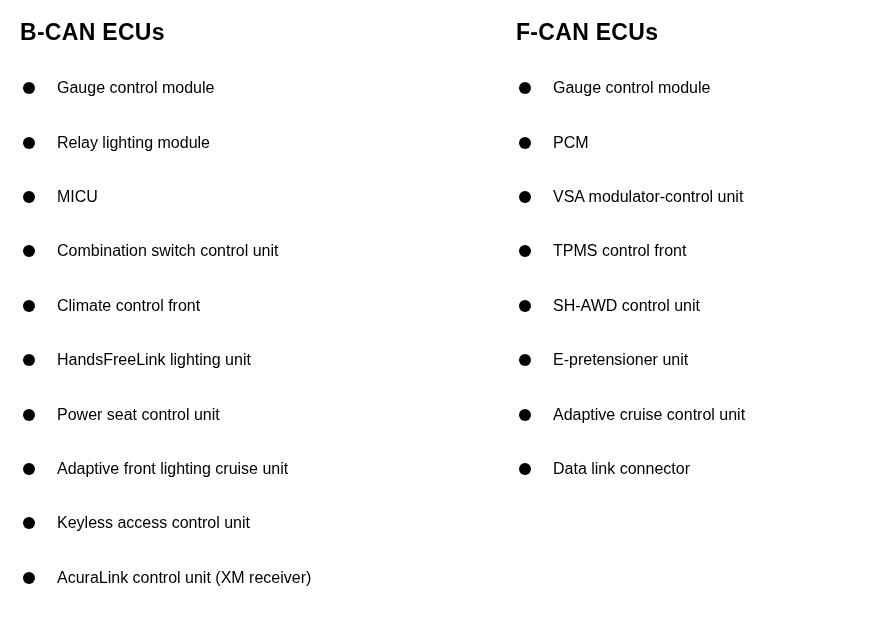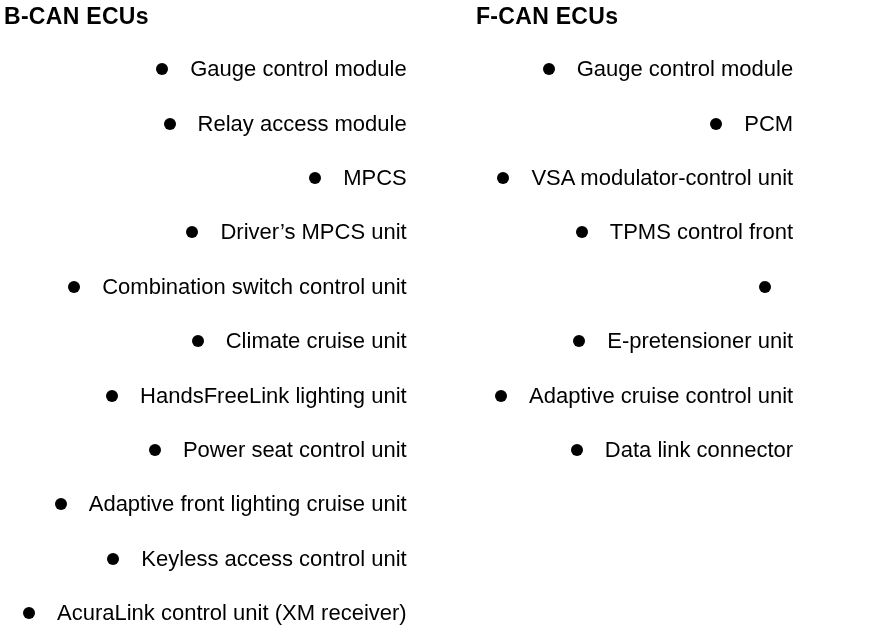--- a/index.html
+++ b/index.html
@@ -13,42 +13,41 @@
     color: #000000;
     font-family: "Liberation Sans", sans-serif;
     position: relative;
     overflow: hidden;
   }
   .column {
     position: absolute;
     top: 0;
   }
   .col-left  { left: 4px; }
-  .col-right { left: 476px; }
+  .col-right { left: 500px; }
   .col-header {
-    margin: 0;
+    margin: 16px;
     padding-top: 3px;
     font-size: 23px;
     font-weight: bold;
     line-height: 26px;
     letter-spacing: 0.3px;
     white-space: nowrap;
   }
   ul.ecu-list {
     list-style: none;
     margin: 13px 0 0 0;
     padding: 0;
   }
   ul.ecu-list li {
     height: 54.4px;
     display: flex;
     align-items: center;
-    font-size: 22px;
+    font-size: 16px;
     white-space: nowrap;
-    justify-content: flex-end;
   }
   .bullet {
     flex: 0 0 12px;
     width: 12px;
     height: 12px;
     border-radius: 50%;
     background: #000000;
     margin-left: 19px;
     margin-right: 22px;
   }
@@ -58,37 +57,33 @@
 
 <div class="column col-left">
   <h2 class="col-header">B-CAN ECUs</h2>
   <ul class="ecu-list">
     <li>
         <span class="bullet"></span>
         <span>Gauge control module</span>
       </li>
     <li>
         <span class="bullet"></span>
-        <span>Relay access module</span>
+        <span>Relay lighting module</span>
       </li>
     <li>
         <span class="bullet"></span>
-        <span>MPCS</span>
-      </li>
-    <li>
-        <span class="bullet"></span>
-        <span>Driver’s MPCS unit</span>
+        <span>MICU</span>
       </li>
     <li>
         <span class="bullet"></span>
         <span>Combination switch control unit</span>
       </li>
     <li>
         <span class="bullet"></span>
-        <span>Climate cruise unit</span>
+        <span>Climate control front</span>
       </li>
     <li>
         <span class="bullet"></span>
         <span>HandsFreeLink lighting unit</span>
       </li>
     <li>
         <span class="bullet"></span>
         <span>Power seat control unit</span>
       </li>
     <li>
@@ -120,20 +115,21 @@
     <li>
         <span class="bullet"></span>
         <span>VSA modulator-control unit</span>
       </li>
     <li>
         <span class="bullet"></span>
         <span>TPMS control front</span>
       </li>
     <li>
         <span class="bullet"></span>
+        <span>SH-AWD control unit</span>
       </li>
     <li>
         <span class="bullet"></span>
         <span>E-pretensioner unit</span>
       </li>
     <li>
         <span class="bullet"></span>
         <span>Adaptive cruise control unit</span>
       </li>
     <li>

